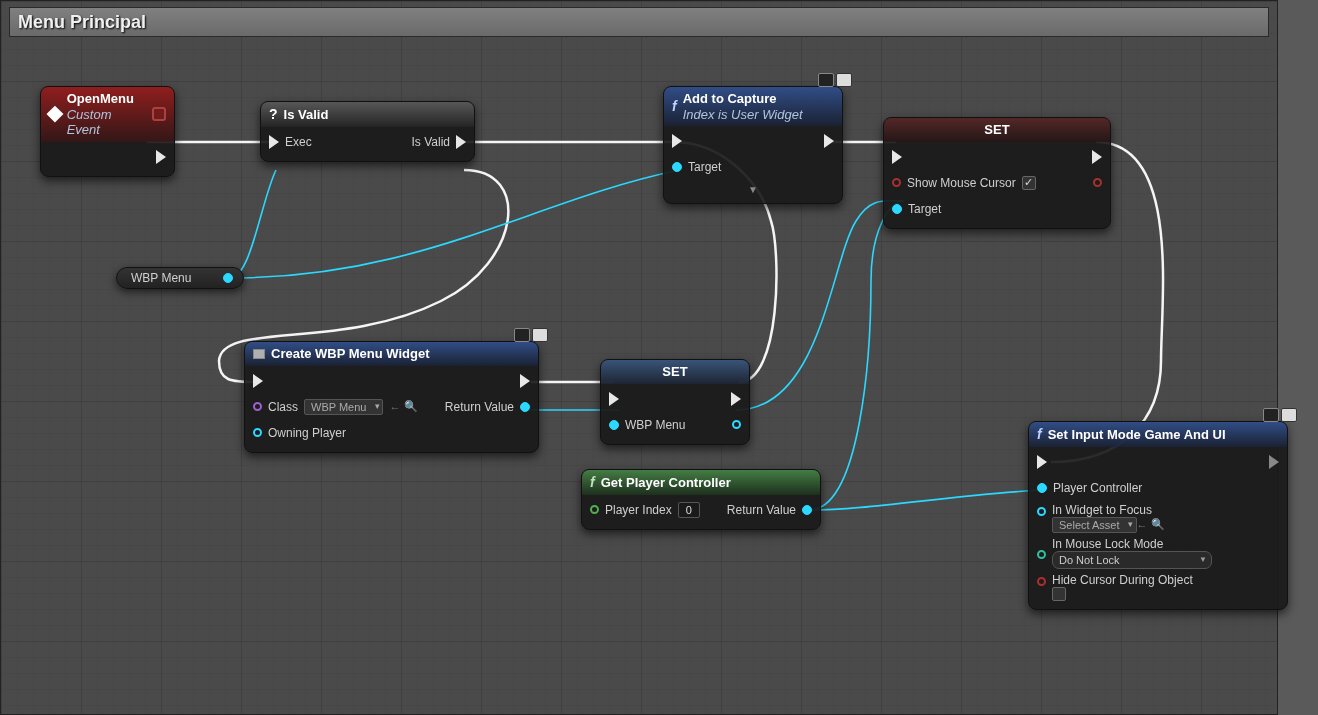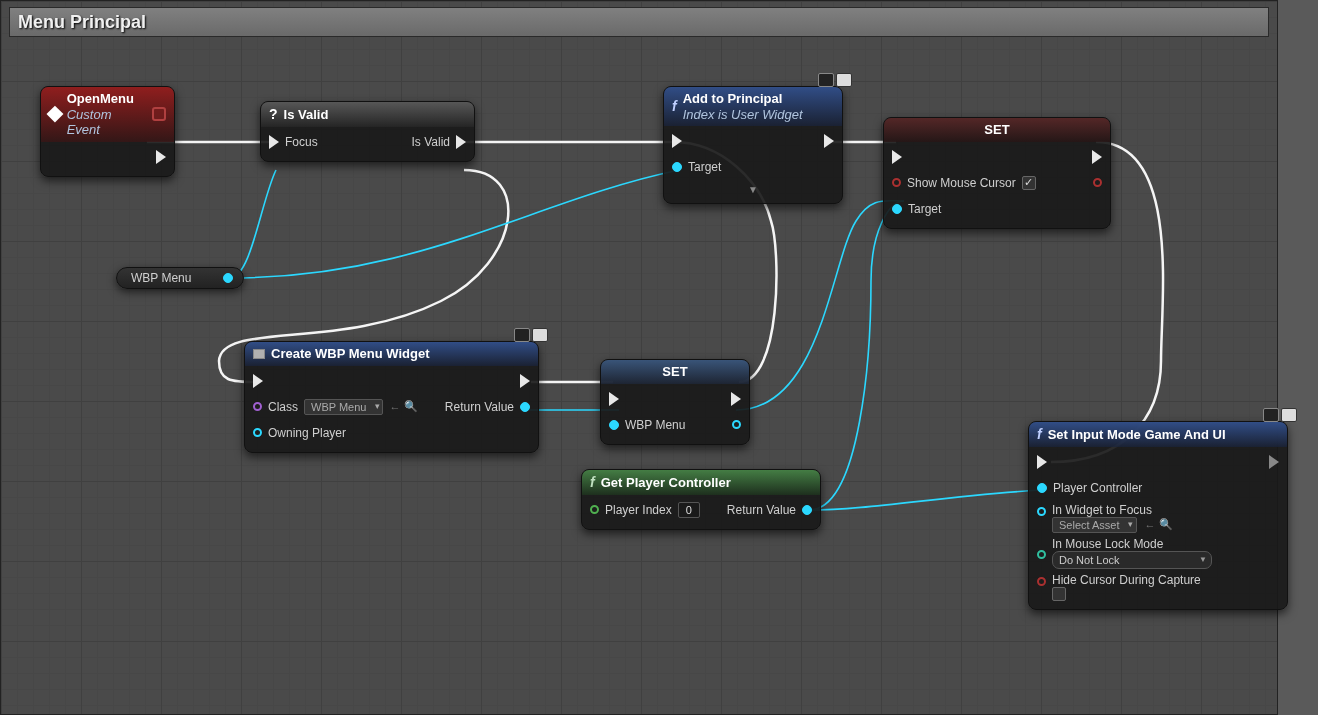--- a/index.html
+++ b/index.html
@@ -237,39 +237,39 @@
 
   <div class="node" style="left:259px; top:100px; width:215px;">
     <div class="node-header gray">
       <span class="icon-q">?</span>
       <div class="node-title">Is Valid</div>
     </div>
     <div class="node-body">
       <div class="row">
         <div class="pin-group">
             <div class="exec-pin in"></div>
-            <span class="pin-label">Focus</span>
+            <span class="pin-label">Exec</span>
           </div>
         <div class="pin-group">
             <span class="pin-label">Is Valid</span>
             <div class="exec-pin"></div>
           </div>
       </div>
     </div>
   </div>
 
   <div class="node" style="left:662px; top:85px; width:180px;">
     <div class="badges">
         <div class="badge dark"></div>
         <div class="badge"></div>
       </div>
     <div class="node-header blue">
       <span class="icon-f">f</span>
       <div>
-        <div class="node-title">Add to Principal</div>
+        <div class="node-title">Add to Capture</div>
         <div class="node-subtitle">Index is User Widget</div>
       </div>
     </div>
     <div class="node-body">
       <div class="row">
         <div class="pin-group">
             <div class="exec-pin in"></div>
           </div>
         <div class="pin-group">
             <div class="exec-pin"></div>
@@ -435,21 +435,21 @@
             <div class="data-pin cyan"></div>
             <span class="pin-label">Player Controller</span>
           </div>
         <span></span>
       </div>
       <div class="row" style="align-items:flex-end">
         <div class="pin-group" style="align-items:flex-start">
           <div class="data-pin cyan-hollow" style="margin-top:4px"></div>
           <div>
             <div class="pin-label">In Widget to Focus</div>
-            <div style="display:flex;gap:8px;align-items:center">
+            <div style="display:flex;gap:0;align-items:center">
               <span class="class-select">Select Asset</span>
               <span class="nav-arrows">
                   <span>←</span>
                   <span>🔍</span>
                 </span>
             </div>
           </div>
         </div>
         <span></span>
       </div>
@@ -460,21 +460,21 @@
             <div class="pin-label">In Mouse Lock Mode</div>
             <div class="dropdown" style="width:160px">Do Not Lock</div>
           </div>
         </div>
         <span></span>
       </div>
       <div class="row" style="align-items:flex-start">
         <div class="pin-group" style="align-items:flex-start">
           <div class="data-pin red-hollow" style="margin-top:4px"></div>
           <div>
-            <div class="pin-label">Hide Cursor During Capture</div>
+            <div class="pin-label">Hide Cursor During Object</div>
             <div class="checkbox"></div>
           </div>
         </div>
         <span></span>
       </div>
     </div>
   </div>
 
 </div>
 

